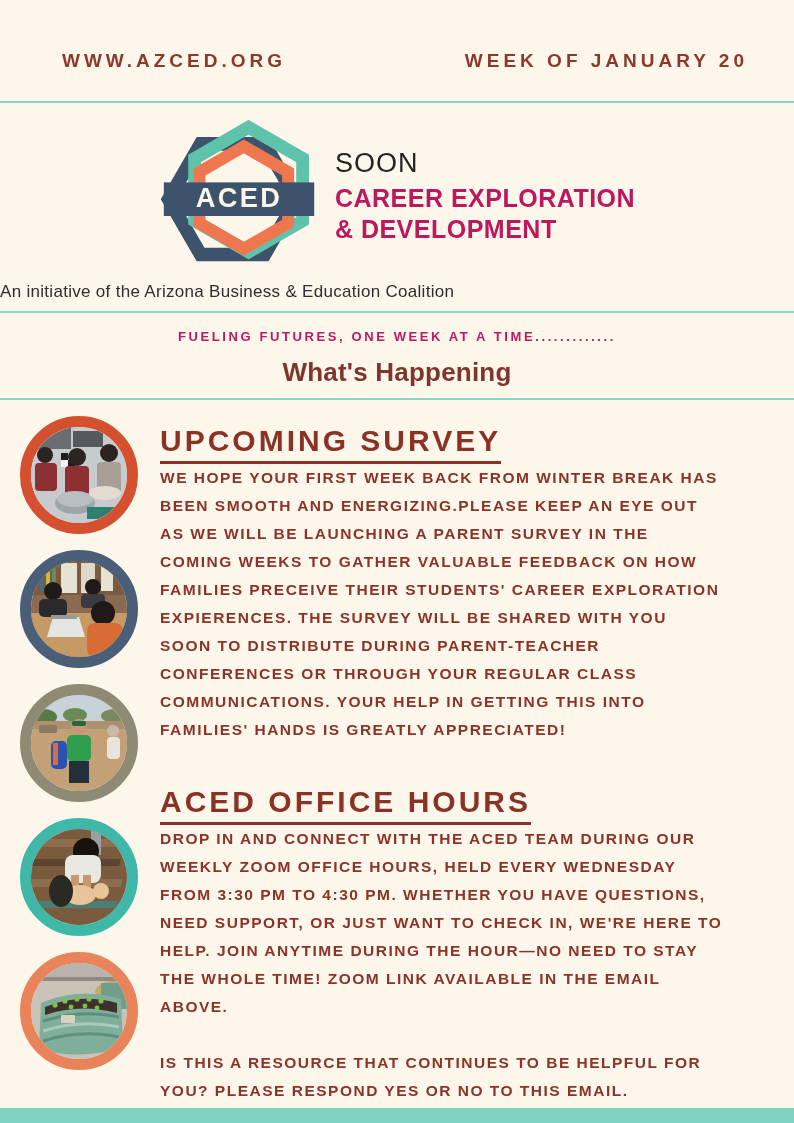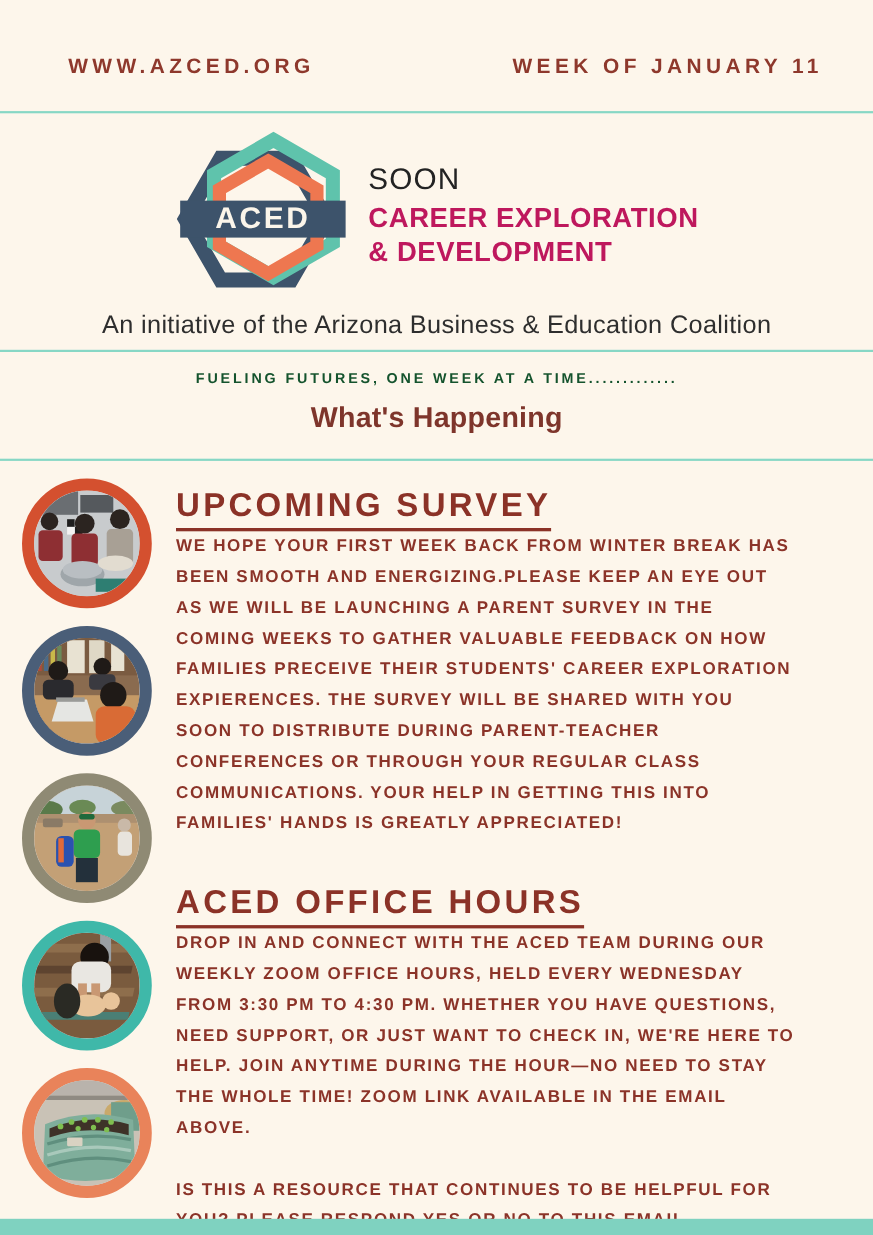--- a/index.html
+++ b/index.html
@@ -21,28 +21,28 @@
   .divider-1 { margin-top:29px; }
   .divider-2 { margin-top:0; }
   .divider-3 { margin-top:7px; }
 
   .logo-section { padding:13px 0 9px; }
   .logo-row { display:flex; align-items:center; justify-content:center; gap:16px; }
   .logo-mark { width:160px; height:160px; flex:0 0 auto; }
   .logo-textblock { text-align:left; }
   .logo-org { font-size:27px; font-weight:400; color:#232323; letter-spacing:1px; margin-bottom:4px; }
   .logo-title { font-size:25px; font-weight:800; color:#be185d; line-height:1.22; letter-spacing:0.5px; }
-  .logo-subtitle { text-align:center; margin-top:6px; font-size:23px; color:#2E2E2E; letter-spacing:0.3px; }
+  .logo-subtitle { text-align:left; margin-top:6px; font-size:17px; color:#2E2E2E; letter-spacing:0.3px; }
 
   .tagline {
     text-align:center; margin-top:16px;
-    font-size:13px; font-weight:700; letter-spacing:2.6px; color:#14532d;
+    font-size:13px; font-weight:700; letter-spacing:2.6px; color:#be185d;
   }
   .section-title {
-    text-align:center; margin-top:13px; margin-bottom:22px;
+    text-align:center; margin-top:13px; margin-bottom:10px;
     font-size:26px; font-weight:700; color:#7E352B; letter-spacing:0.2px;
   }
 
   .content { display:flex; padding-top:12px; }
   .photos-col {
     width:158px; flex:0 0 auto;
     display:flex; flex-direction:column; align-items:center; gap:16px; padding-top:4px;
   }
   .photo-circle {
     width:118px; height:118px; border-radius:50%;
@@ -65,21 +65,21 @@
 
   .bottom-bar { position:absolute; left:0; right:0; bottom:0; height:15px; background:#7FD2C0; }
 </style>
 </head>
 <body>
 
 <div class="page">
 
   <div class="top-header">
     <span>WWW.AZCED.ORG</span>
-    <span>WEEK OF JANUARY 11</span>
+    <span>WEEK OF JANUARY 20</span>
   </div>
   <div class="divider divider-1"></div>
 
   <div class="logo-section">
     <div class="logo-row">
       <svg class="logo-mark" viewBox="0 0 200 200">
 
         <polygon points="172,104 132,173.2 52,173.2 12,104 52,34.8 132,34.8" fill="none" stroke="#3D536B" stroke-width="17"></polygon>
 
         <polygon points="112,14 179.5,53 179.5,131 112,170 44.5,131 44.5,53" fill="none" stroke="#5FC3AC" stroke-width="16"></polygon>

